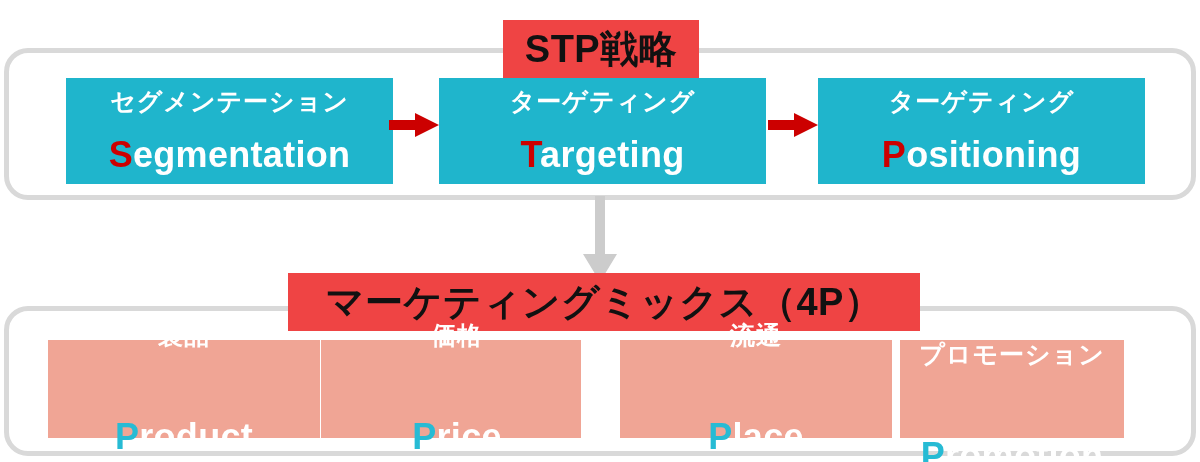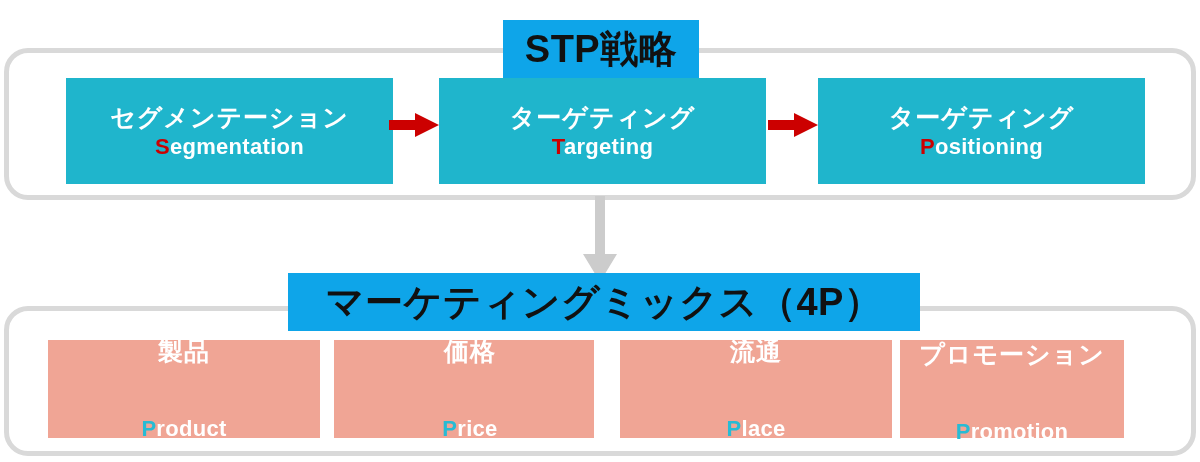--- a/index.html
+++ b/index.html
@@ -37,21 +37,21 @@
   .frame-mix {
     left: 4px;
     top: 306px;
     width: 1192px;
     height: 150px;
   }
 
   
   .group-title {
     position: absolute;
-    background: #0ea5e9;
+    background: #ef4444;
     color: #111111;
     font-weight: bold;
     text-align: center;
     white-space: nowrap;
     line-height: 1;
     display: flex;
     align-items: center;
     justify-content: center;
   }
   .title-stp {
@@ -82,24 +82,24 @@
     color: #ffffff;
     text-align: center;
     line-height: 1.12;
   }
   .box .jp {
     font-size: 25px;
     font-weight: bold;
     letter-spacing: 1px;
   }
   .box .en {
-    font-size: 22px;
+    font-size: 36px;
     font-weight: bold;
     letter-spacing: 0.3px;
-    margin-top: 4px;
+    margin-top: 20px;
   }
   .box .en .initial {
     font-weight: bold;
   }
 
   
   .box-stp {
     background: #1FB5CC;
     top: 78px;
     height: 106px;
@@ -111,21 +111,21 @@
 
   
   .box-mix {
     background: #F0A595;
     top: 340px;
     height: 98px;
     gap: 48px;
   }
   .box-mix .en .initial { color: #27BBD4; }
   .mix-0 { left: 48px;  width: 272px; }
-  .mix-1 { left: 334px; width: 260px; padding-left: 12px; }
+  .mix-1 { left: 321px; width: 260px; padding-left: 12px; }
   .mix-2 { left: 620px; width: 272px; }
   .mix-3 { left: 900px; width: 224px; justify-content: space-between; }
 
   
   .arrow-red {
     position: absolute;
     top: 113px;
     width: 50px;
     height: 24px;
   }

